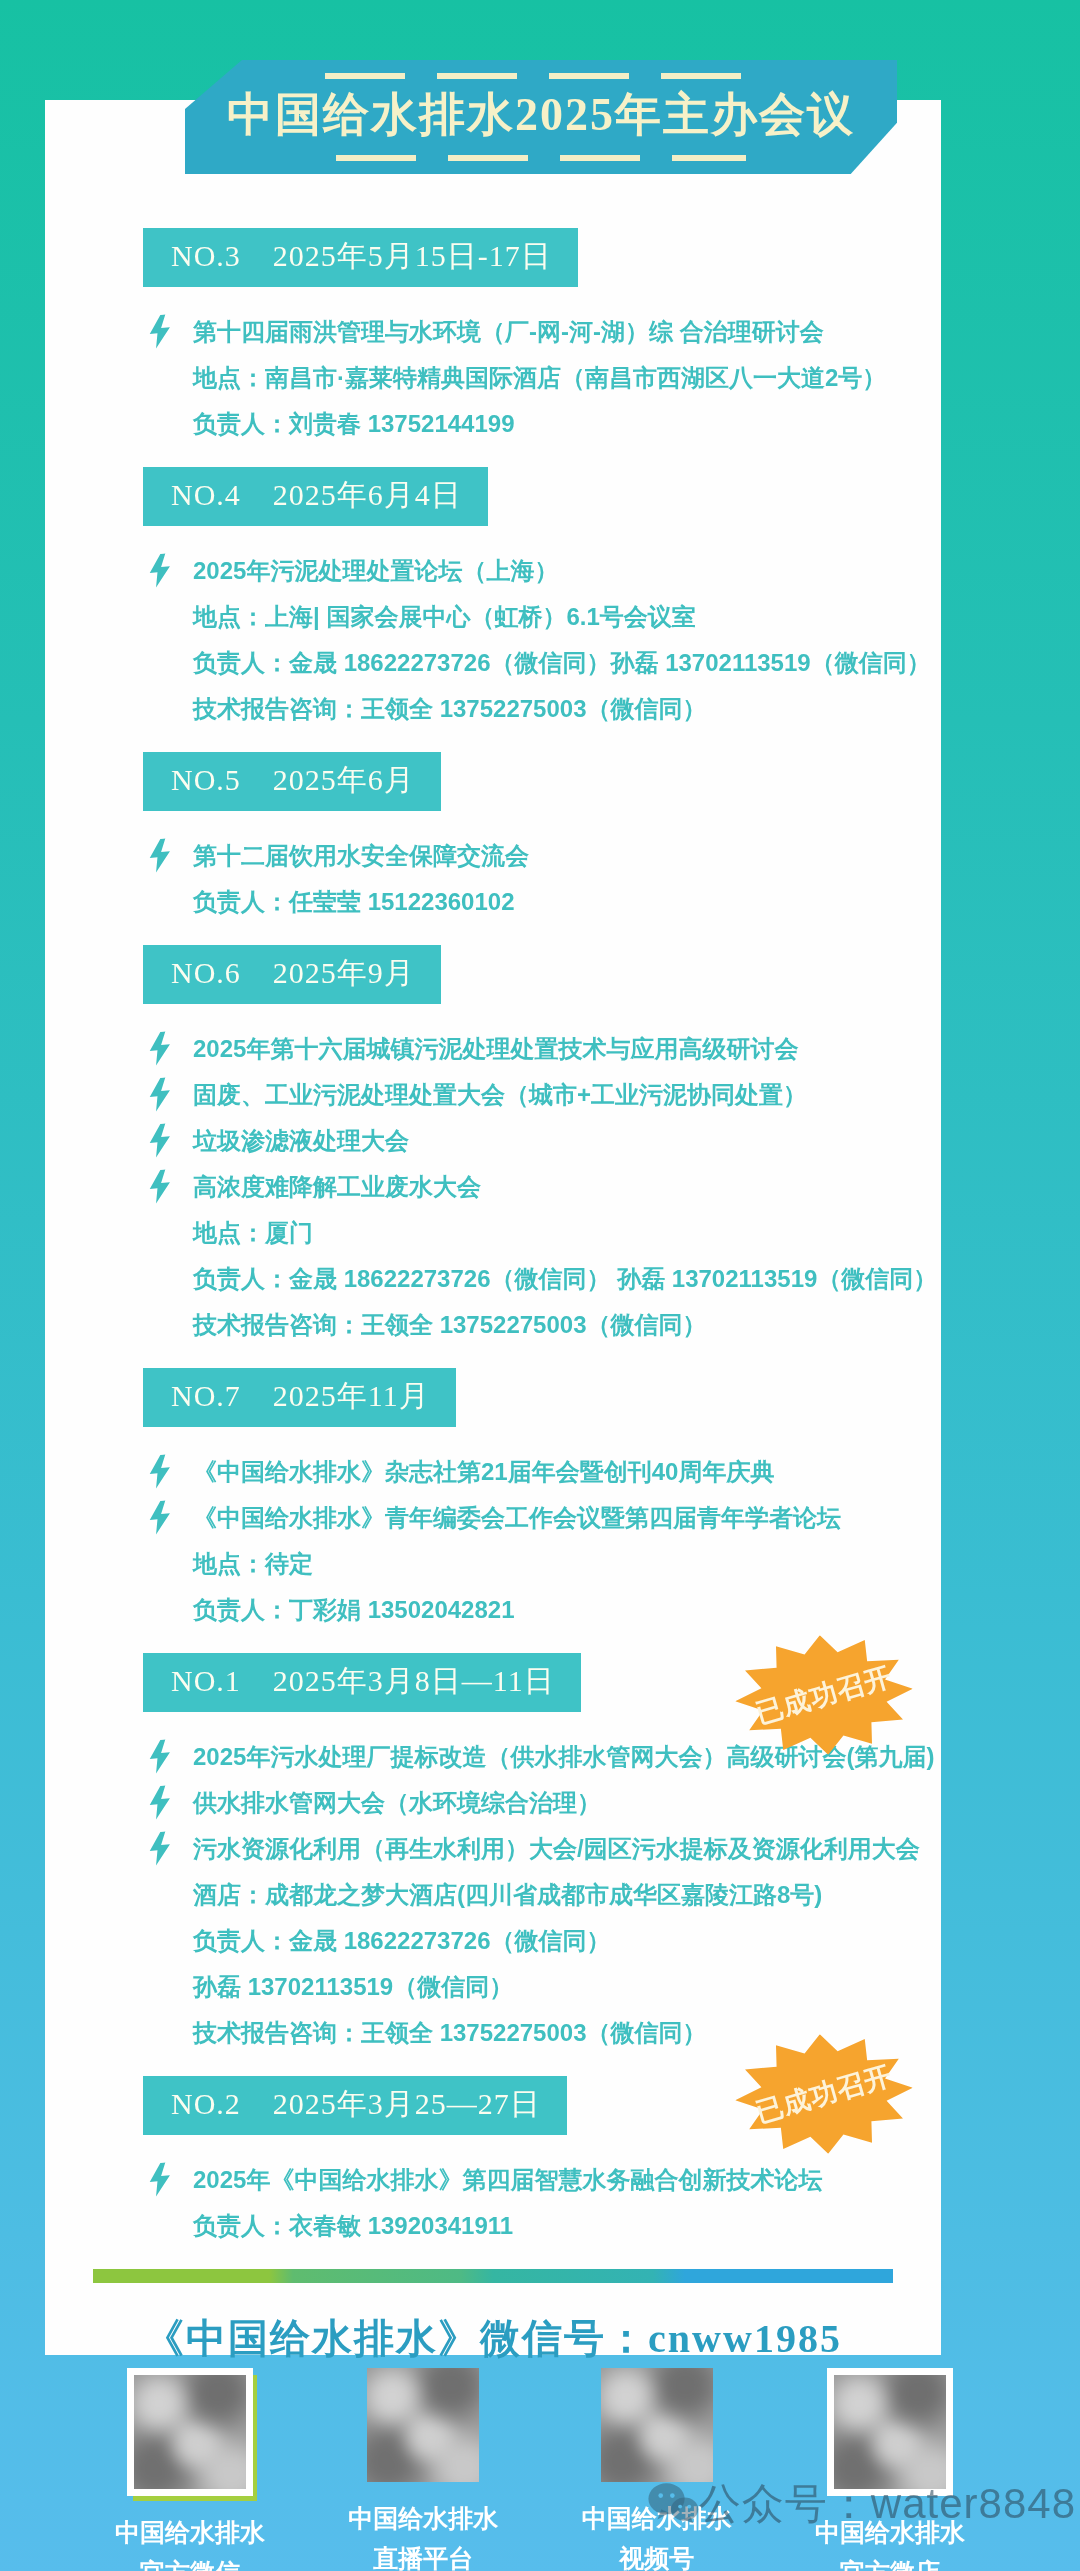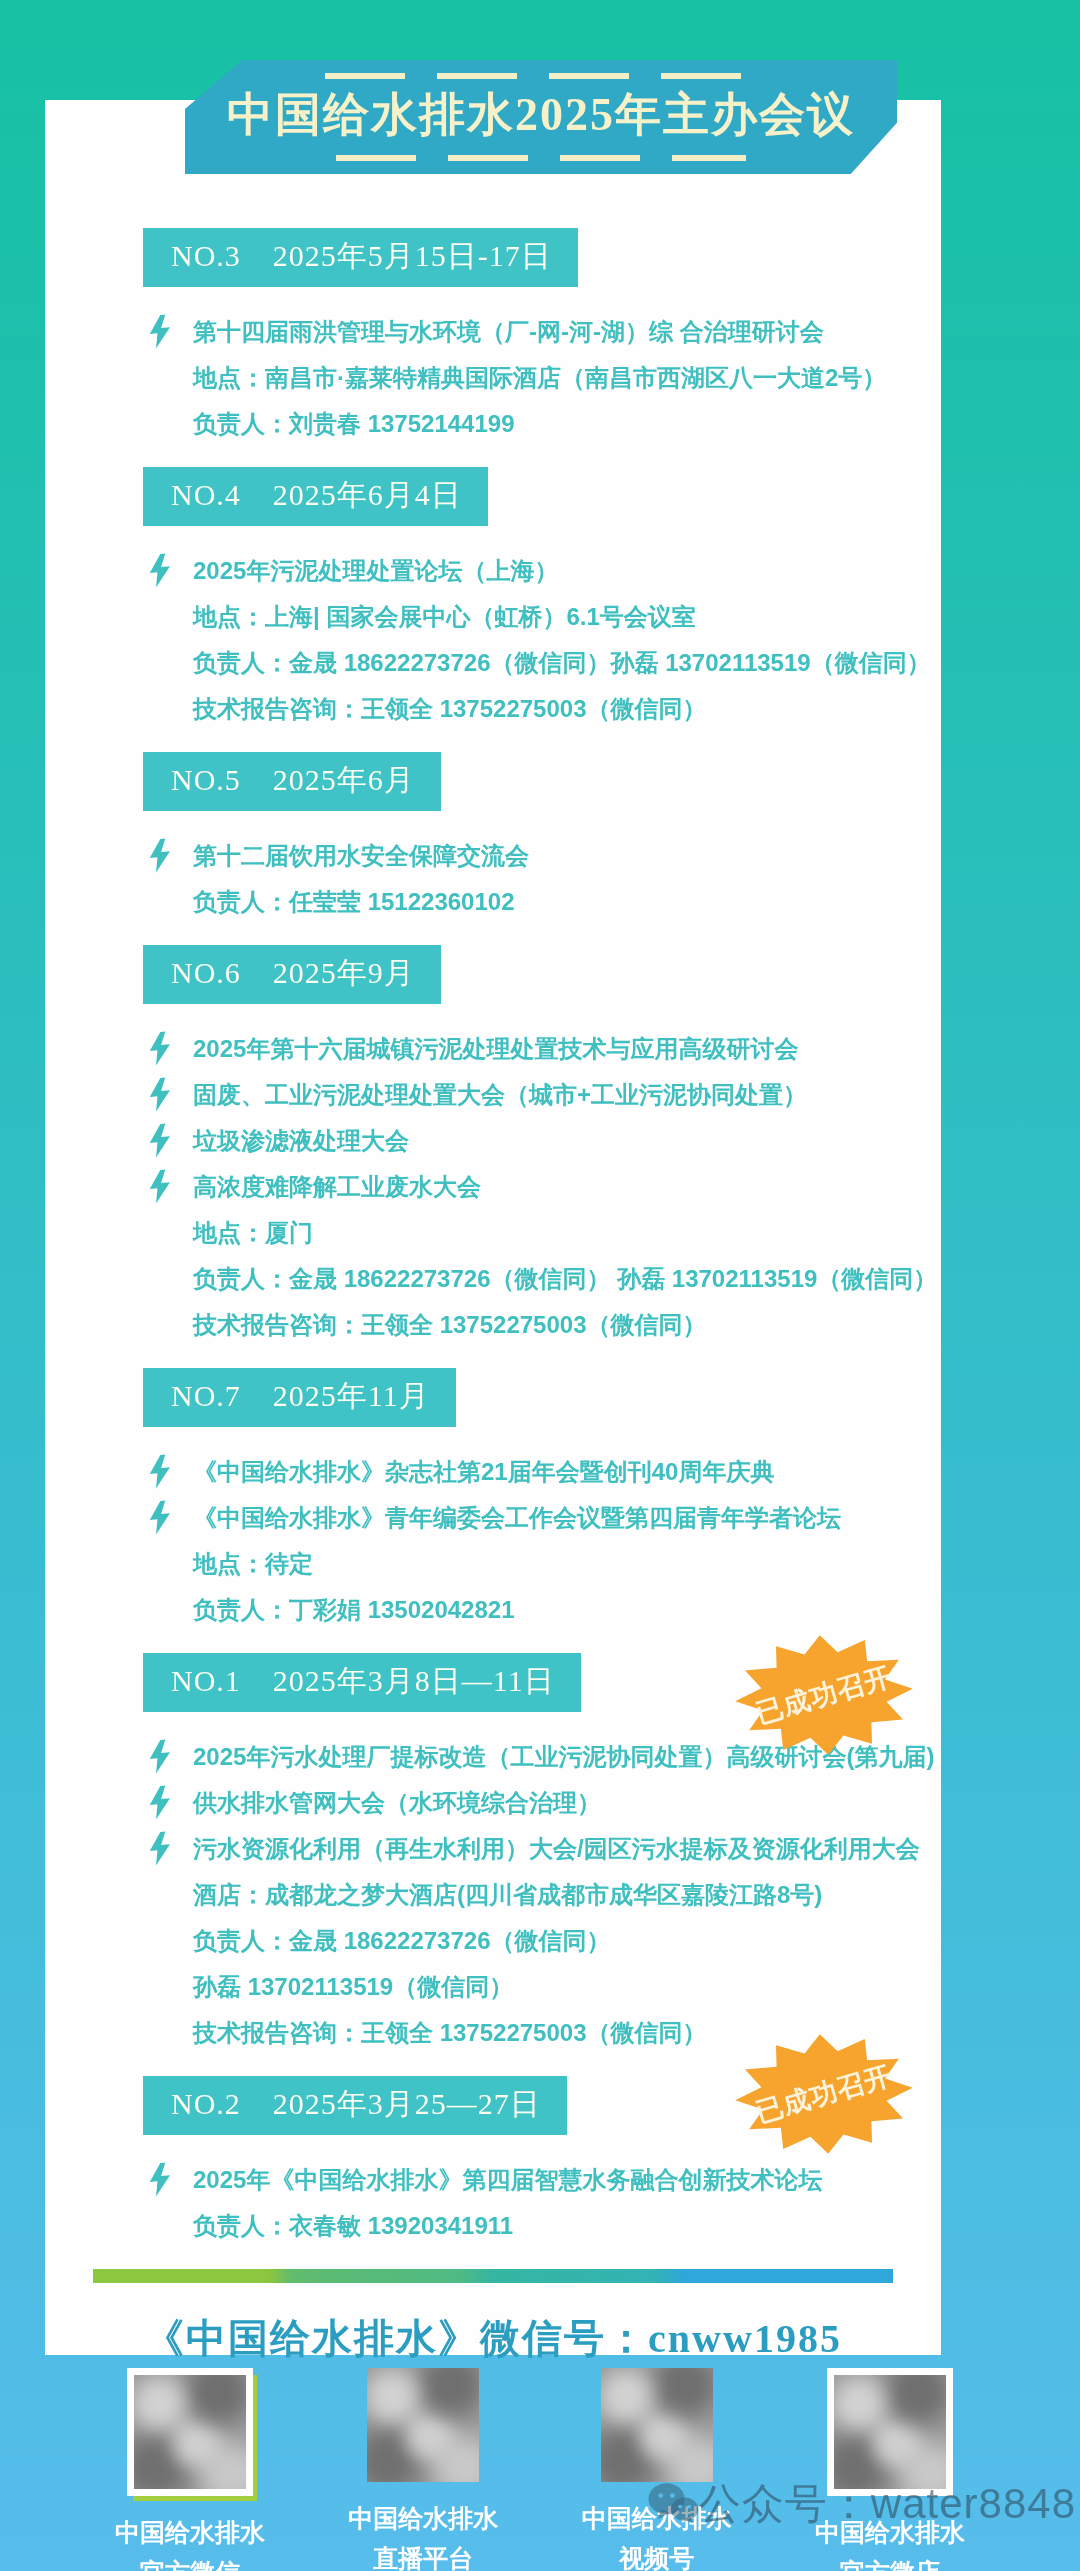--- a/index.html
+++ b/index.html
@@ -187,21 +187,21 @@
       <section class="conf-section">
         <div class="header-row">
           <div class="section-header"><span>NO.1</span><span class="hd-date">2025年3月8日—11日</span></div>
           <div class="badge">
             <div class="burst"></div>
             <span class="badge-text">已成功召开</span>
           </div>
         </div>
         <div class="line"><span class="bolt"><svg viewBox="0 0 12 18">
                 <path d="M7.2 0 L0.5 9.5 L4.6 9.5 L3 17.5 L11.5 7 L6.8 7 L9.8 0 Z" fill="#3fbfc0"></path>
-              </svg></span><span>2025年污水处理厂提标改造（工业污泥协同处置）高级研讨会(第九届)</span></div>
+              </svg></span><span>2025年污水处理厂提标改造（供水排水管网大会）高级研讨会(第九届)</span></div>
         <div class="line"><span class="bolt"><svg viewBox="0 0 12 18">
                 <path d="M7.2 0 L0.5 9.5 L4.6 9.5 L3 17.5 L11.5 7 L6.8 7 L9.8 0 Z" fill="#3fbfc0"></path>
               </svg></span><span>供水排水管网大会（水环境综合治理）</span></div>
         <div class="line"><span class="bolt"><svg viewBox="0 0 12 18">
                 <path d="M7.2 0 L0.5 9.5 L4.6 9.5 L3 17.5 L11.5 7 L6.8 7 L9.8 0 Z" fill="#3fbfc0"></path>
               </svg></span><span>污水资源化利用（再生水利用）大会/园区污水提标及资源化利用大会</span></div>
         <div class="line"><span>酒店：成都龙之梦大酒店(四川省成都市成华区嘉陵江路8号)</span></div>
         <div class="line"><span>负责人：金晟 18622273726（微信同）</span></div>
         <div class="line"><span>孙磊 13702113519（微信同）</span></div>
         <div class="line"><span>技术报告咨询：王领全 13752275003（微信同）</span></div>

